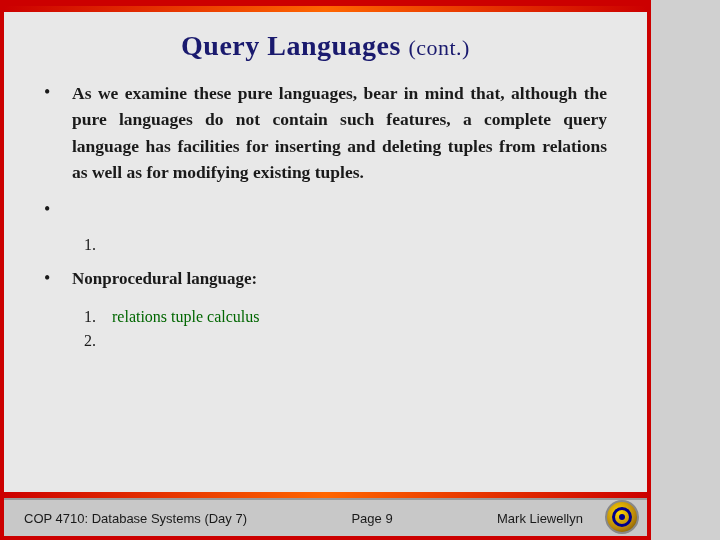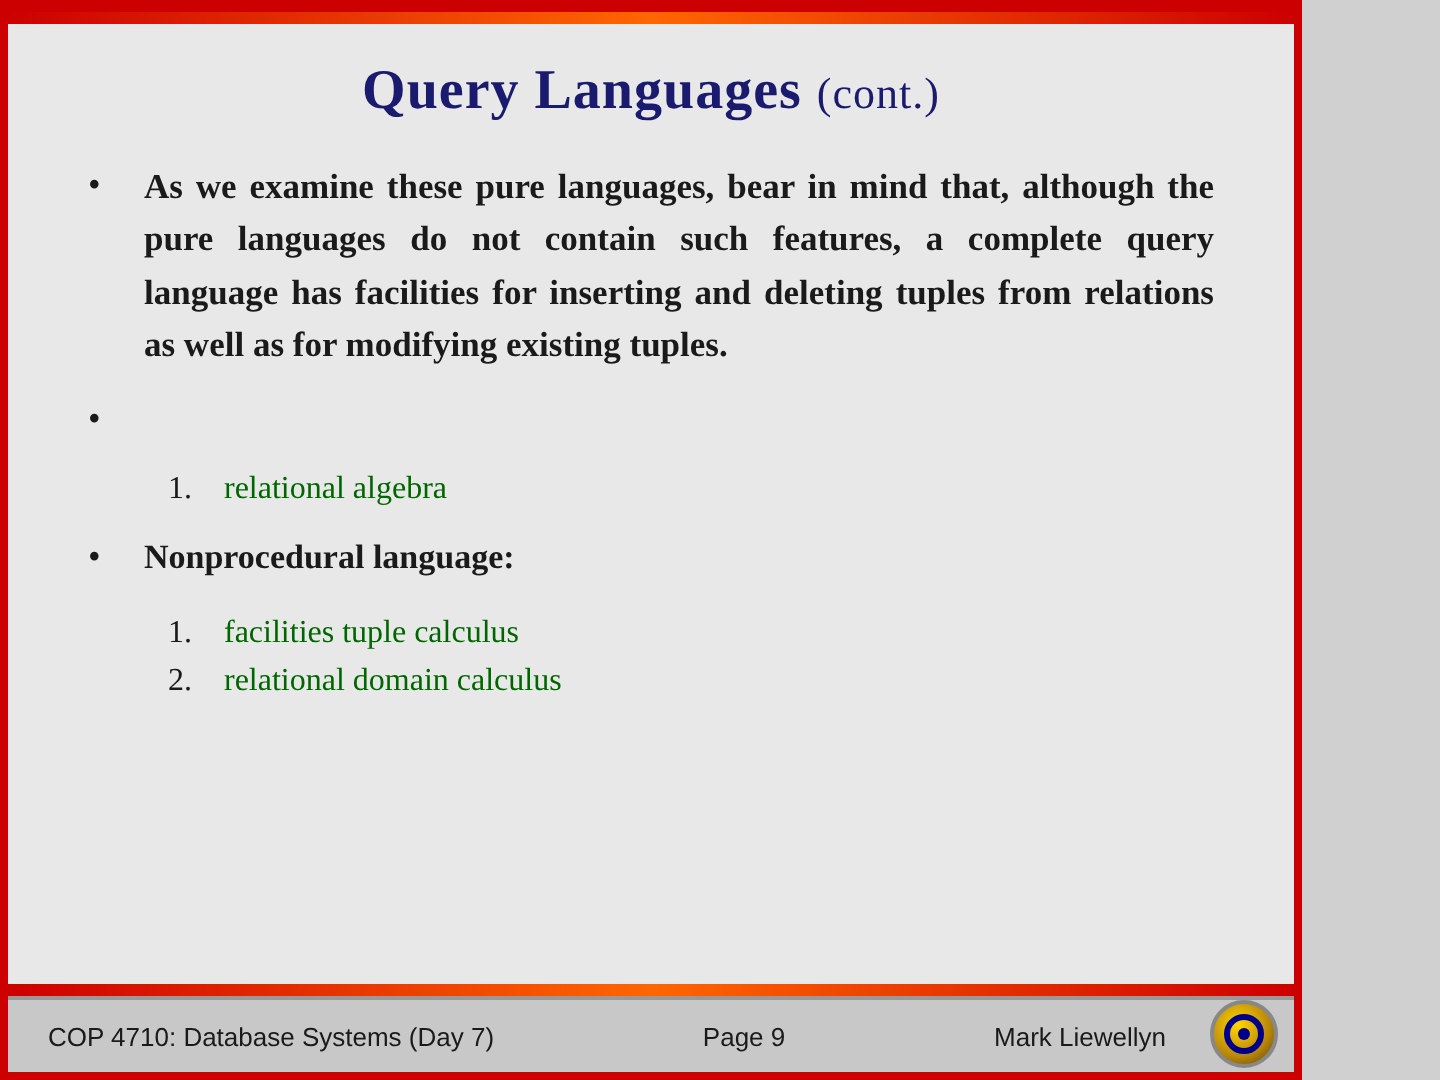--- a/index.html
+++ b/index.html
@@ -196,37 +196,35 @@
         <span class="bullet-text large">As we examine these pure languages, bear in mind that, although the pure languages do not contain such features, a complete query language has facilities for inserting and deleting tuples from relations as well as for modifying existing tuples.</span>
       </div>
 
       <div class="bullet-item">
         <span class="bullet-dot">•</span>
       </div>
 
       <div class="numbered-list">
         <div class="numbered-item">
           <span class="num">1.</span>
-          <span class="item-text">relational algebra</span>
         </div>
       </div>
 
       <div class="bullet-item">
         <span class="bullet-dot">•</span>
         <span class="bullet-text">Nonprocedural language:</span>
       </div>
 
       <div class="numbered-list">
         <div class="numbered-item">
           <span class="num">1.</span>
-          <span class="item-text">facilities tuple calculus</span>
+          <span class="item-text">relations tuple calculus</span>
         </div>
         <div class="numbered-item">
           <span class="num">2.</span>
-          <span class="item-text">relational domain calculus</span>
         </div>
       </div>
 
     </div>
   </div>
 
   <div class="bottom-border"></div>
 
   <div class="footer">
     <span class="footer-text">COP 4710: Database Systems  (Day 7)</span>

